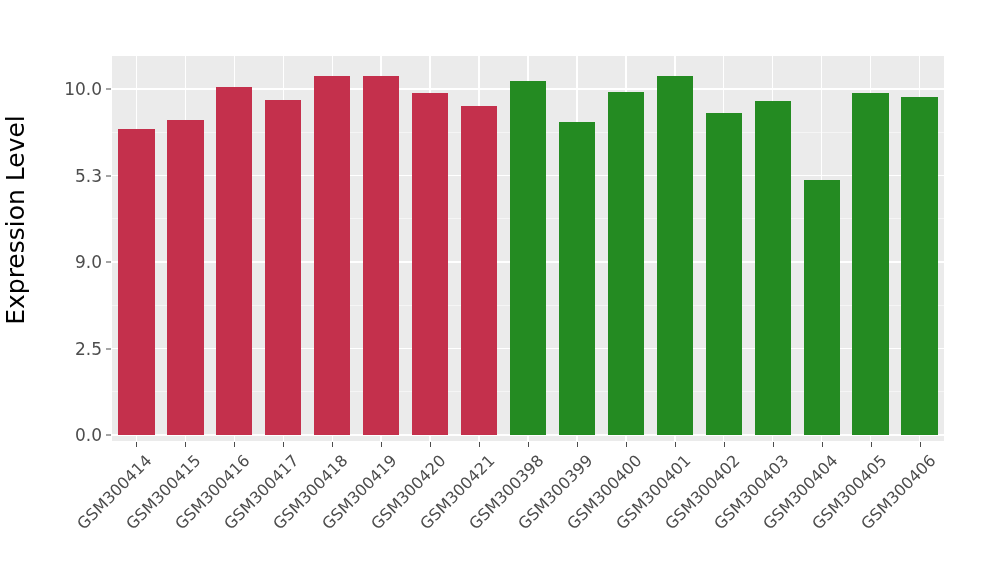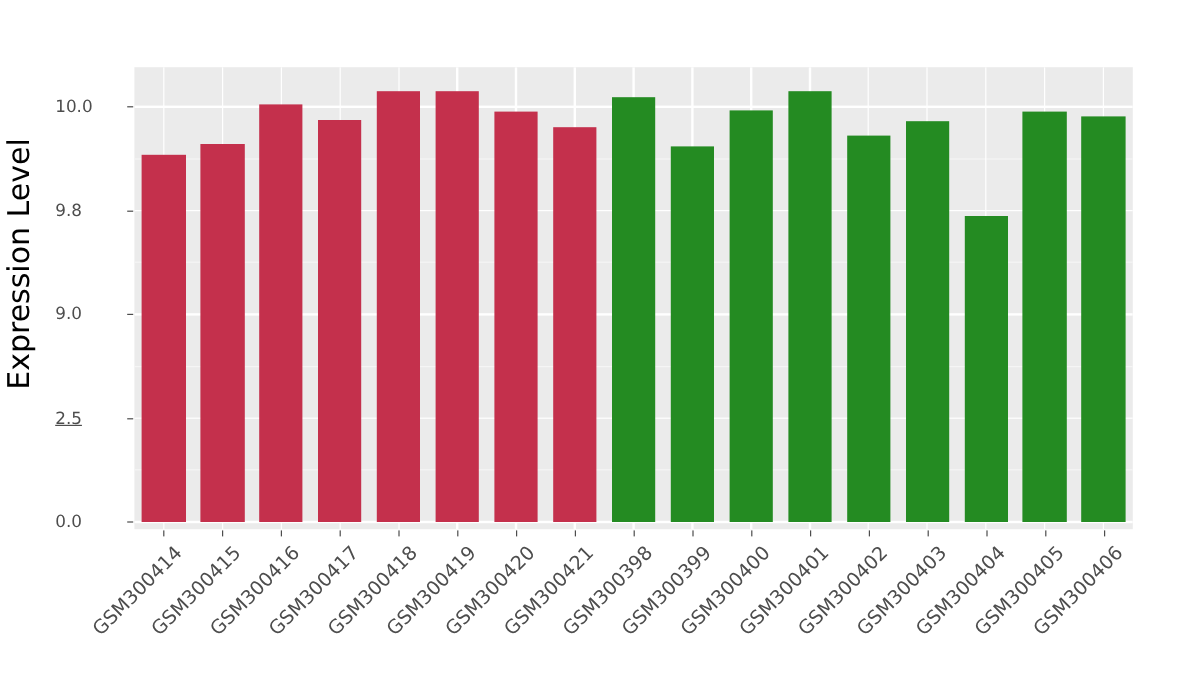--- a/index.html
+++ b/index.html
@@ -38,21 +38,22 @@
     color: #000000;
     letter-spacing: 0px;
     white-space: nowrap;
   }
 
   
   .y-tick-label {
     position: absolute;
     right: 0;
     width: 56px;
-    font-size: 14px;
+    text-align: right;
+    font-size: 17px;
     color: #4d4d4d;
     transform: translateY(-50%);
     white-space: nowrap;
   }
   .y-tick-mark {
     position: absolute;
     width: 5px;
     height: 1px;
     background: #4d4d4d;
     transform: translateY(-50%);
@@ -111,25 +112,25 @@
 </head>
 <body>
 
 <div id="chart-root">
 
   <div class="y-axis-title">Expression Level</div>
 
   <div id="y-axis">
       <div class="y-tick-label" style="top: 435px; left: 46px; right: auto;">0.0</div>
       <div class="y-tick-mark" style="top: 435px; left: 106px;"></div>
-      <div class="y-tick-label" style="top: 348.5px; left: 46px; right: auto; text-decoration: underline;">2.5</div>
+      <div class="y-tick-label" style="top: 348.5px; left: 46px; right: auto;">2.5</div>
       <div class="y-tick-mark" style="top: 348.5px; left: 106px;"></div>
       <div class="y-tick-label" style="top: 262px; left: 46px; right: auto;">9.0</div>
       <div class="y-tick-mark" style="top: 262px; left: 106px;"></div>
-      <div class="y-tick-label" style="top: 175.5px; left: 46px; right: auto;">9.8</div>
+      <div class="y-tick-label" style="top: 175.5px; left: 46px; right: auto;">5.3</div>
       <div class="y-tick-mark" style="top: 175.5px; left: 106px;"></div>
       <div class="y-tick-label" style="top: 89px; left: 46px; right: auto;">10.0</div>
       <div class="y-tick-mark" style="top: 89px; left: 106px;"></div>
     </div>
 
   <div id="panel" style="left: 112px; top: 56px; width: 832px; height: 385px;">
       <div class="gridline-minor" style="top: 335.3px;"></div>
       <div class="gridline-minor" style="top: 248.8px;"></div>
       <div class="gridline-minor" style="top: 162.3px;"></div>
       <div class="gridline-minor" style="top: 75.8px;"></div>

